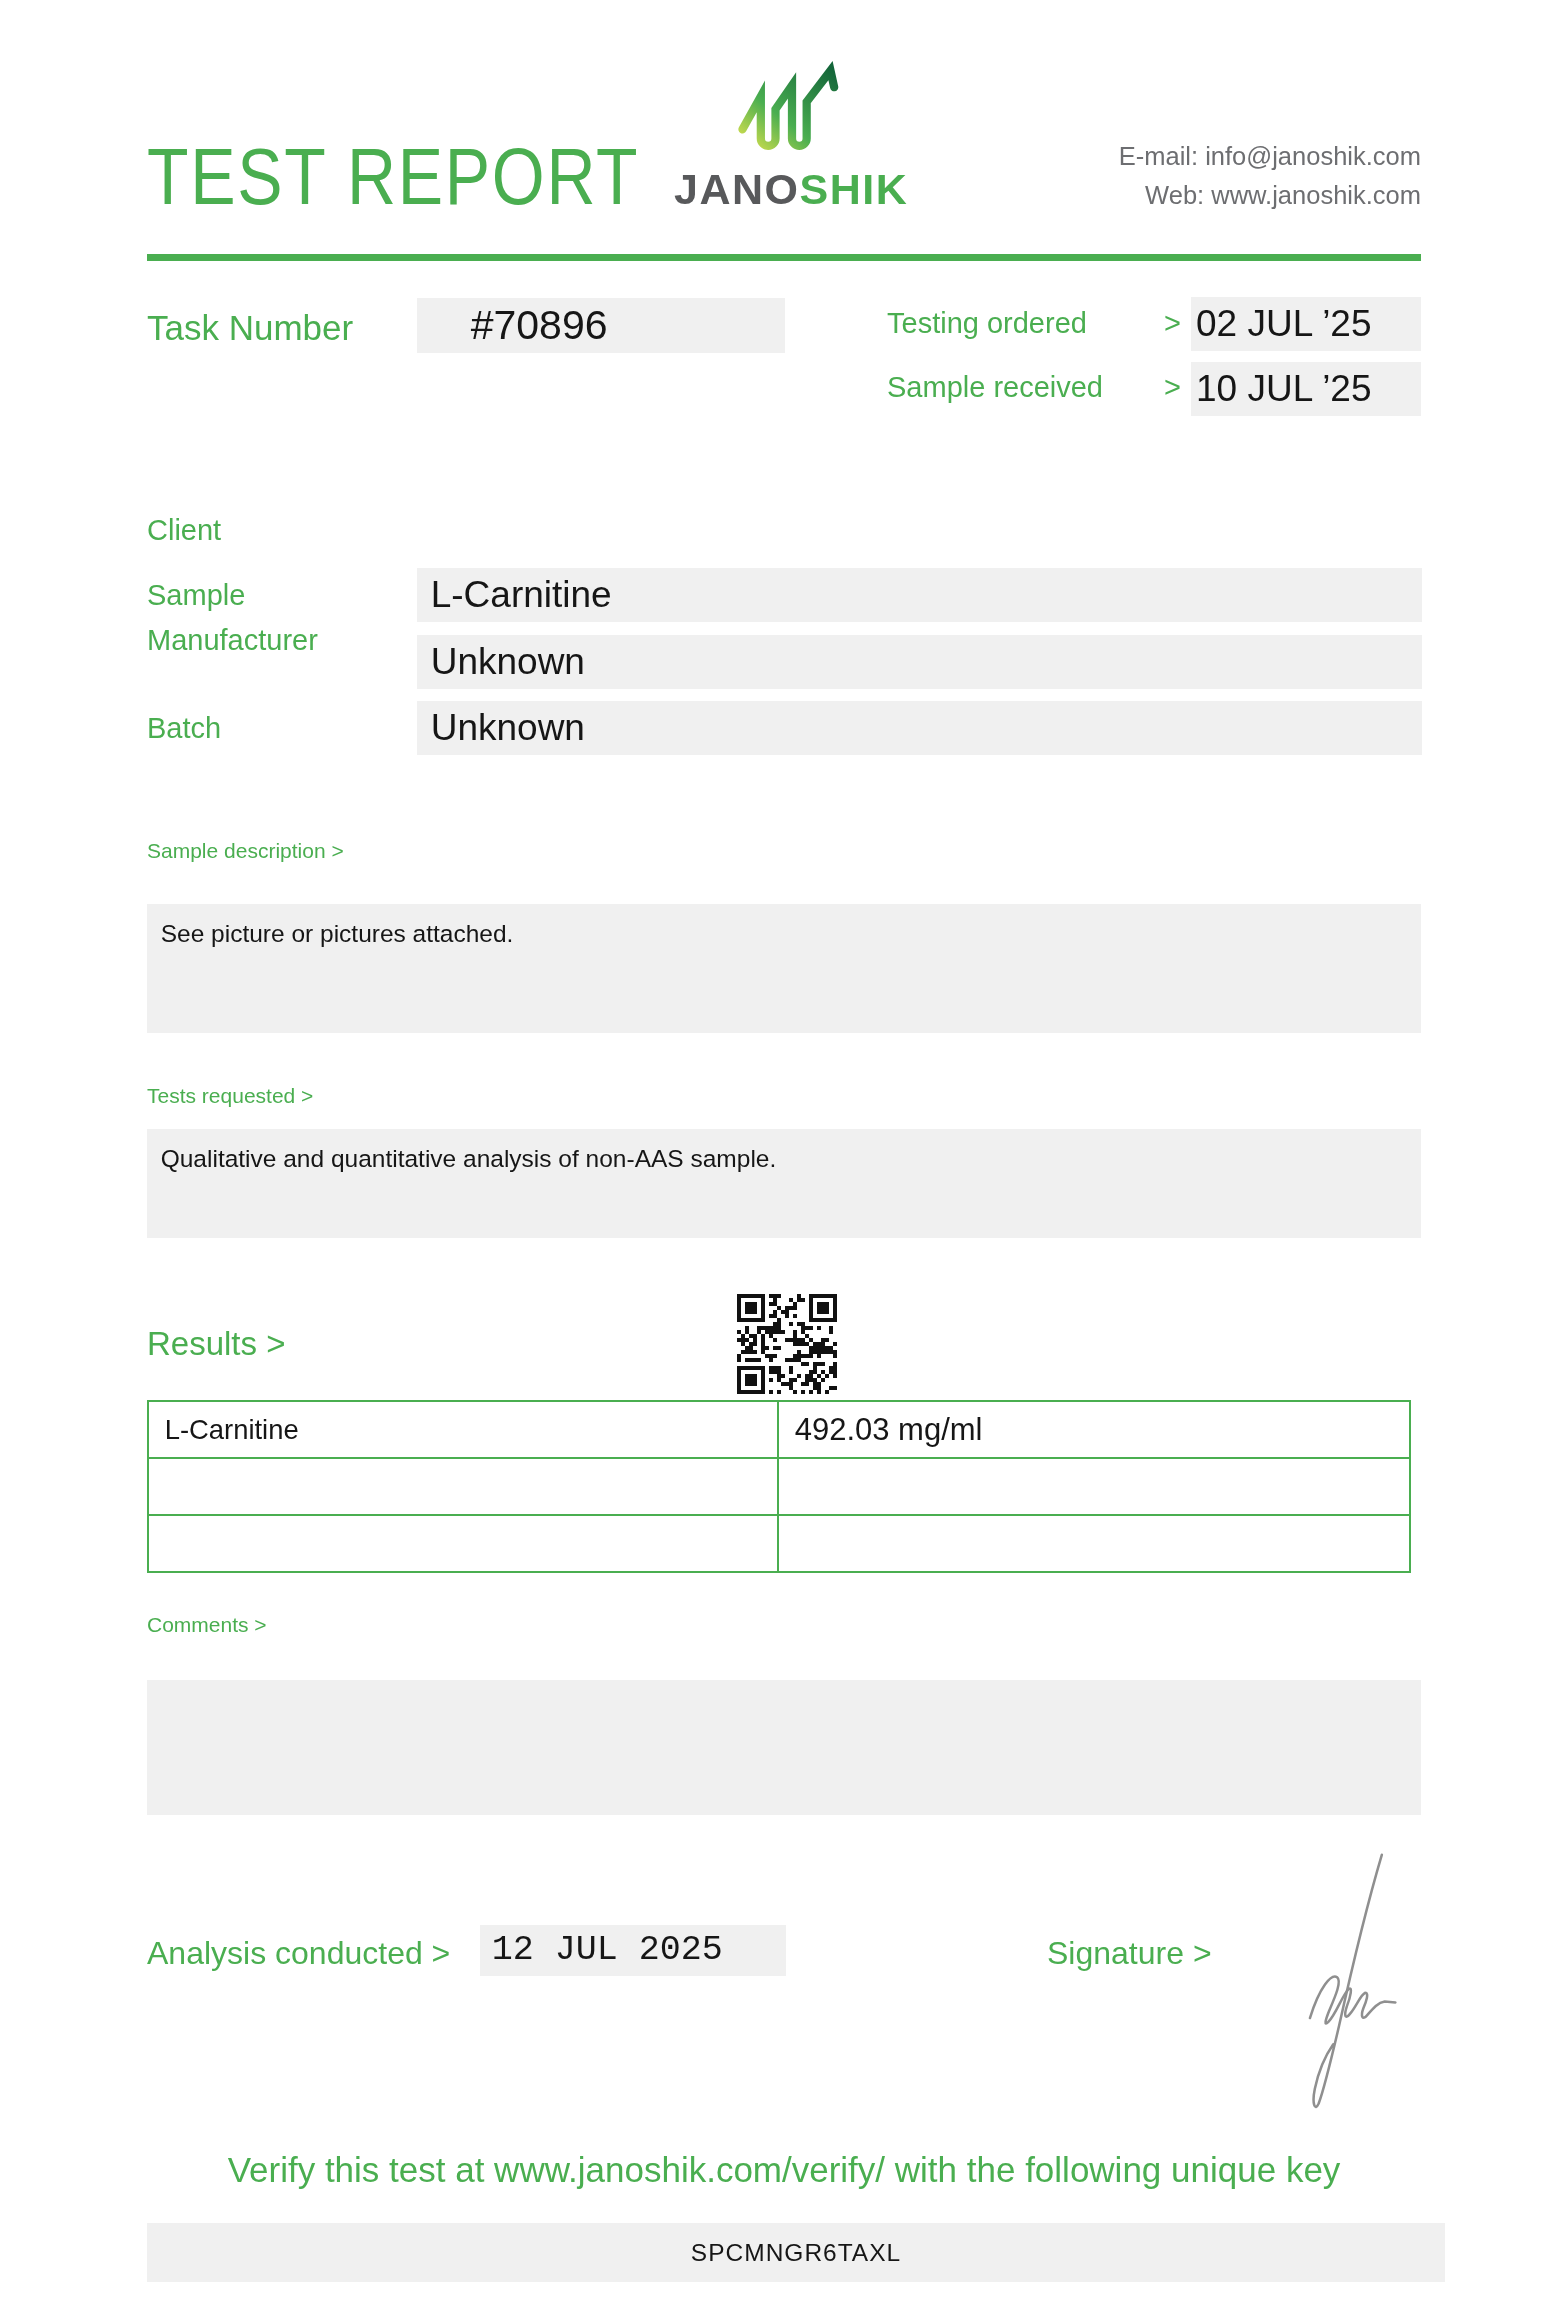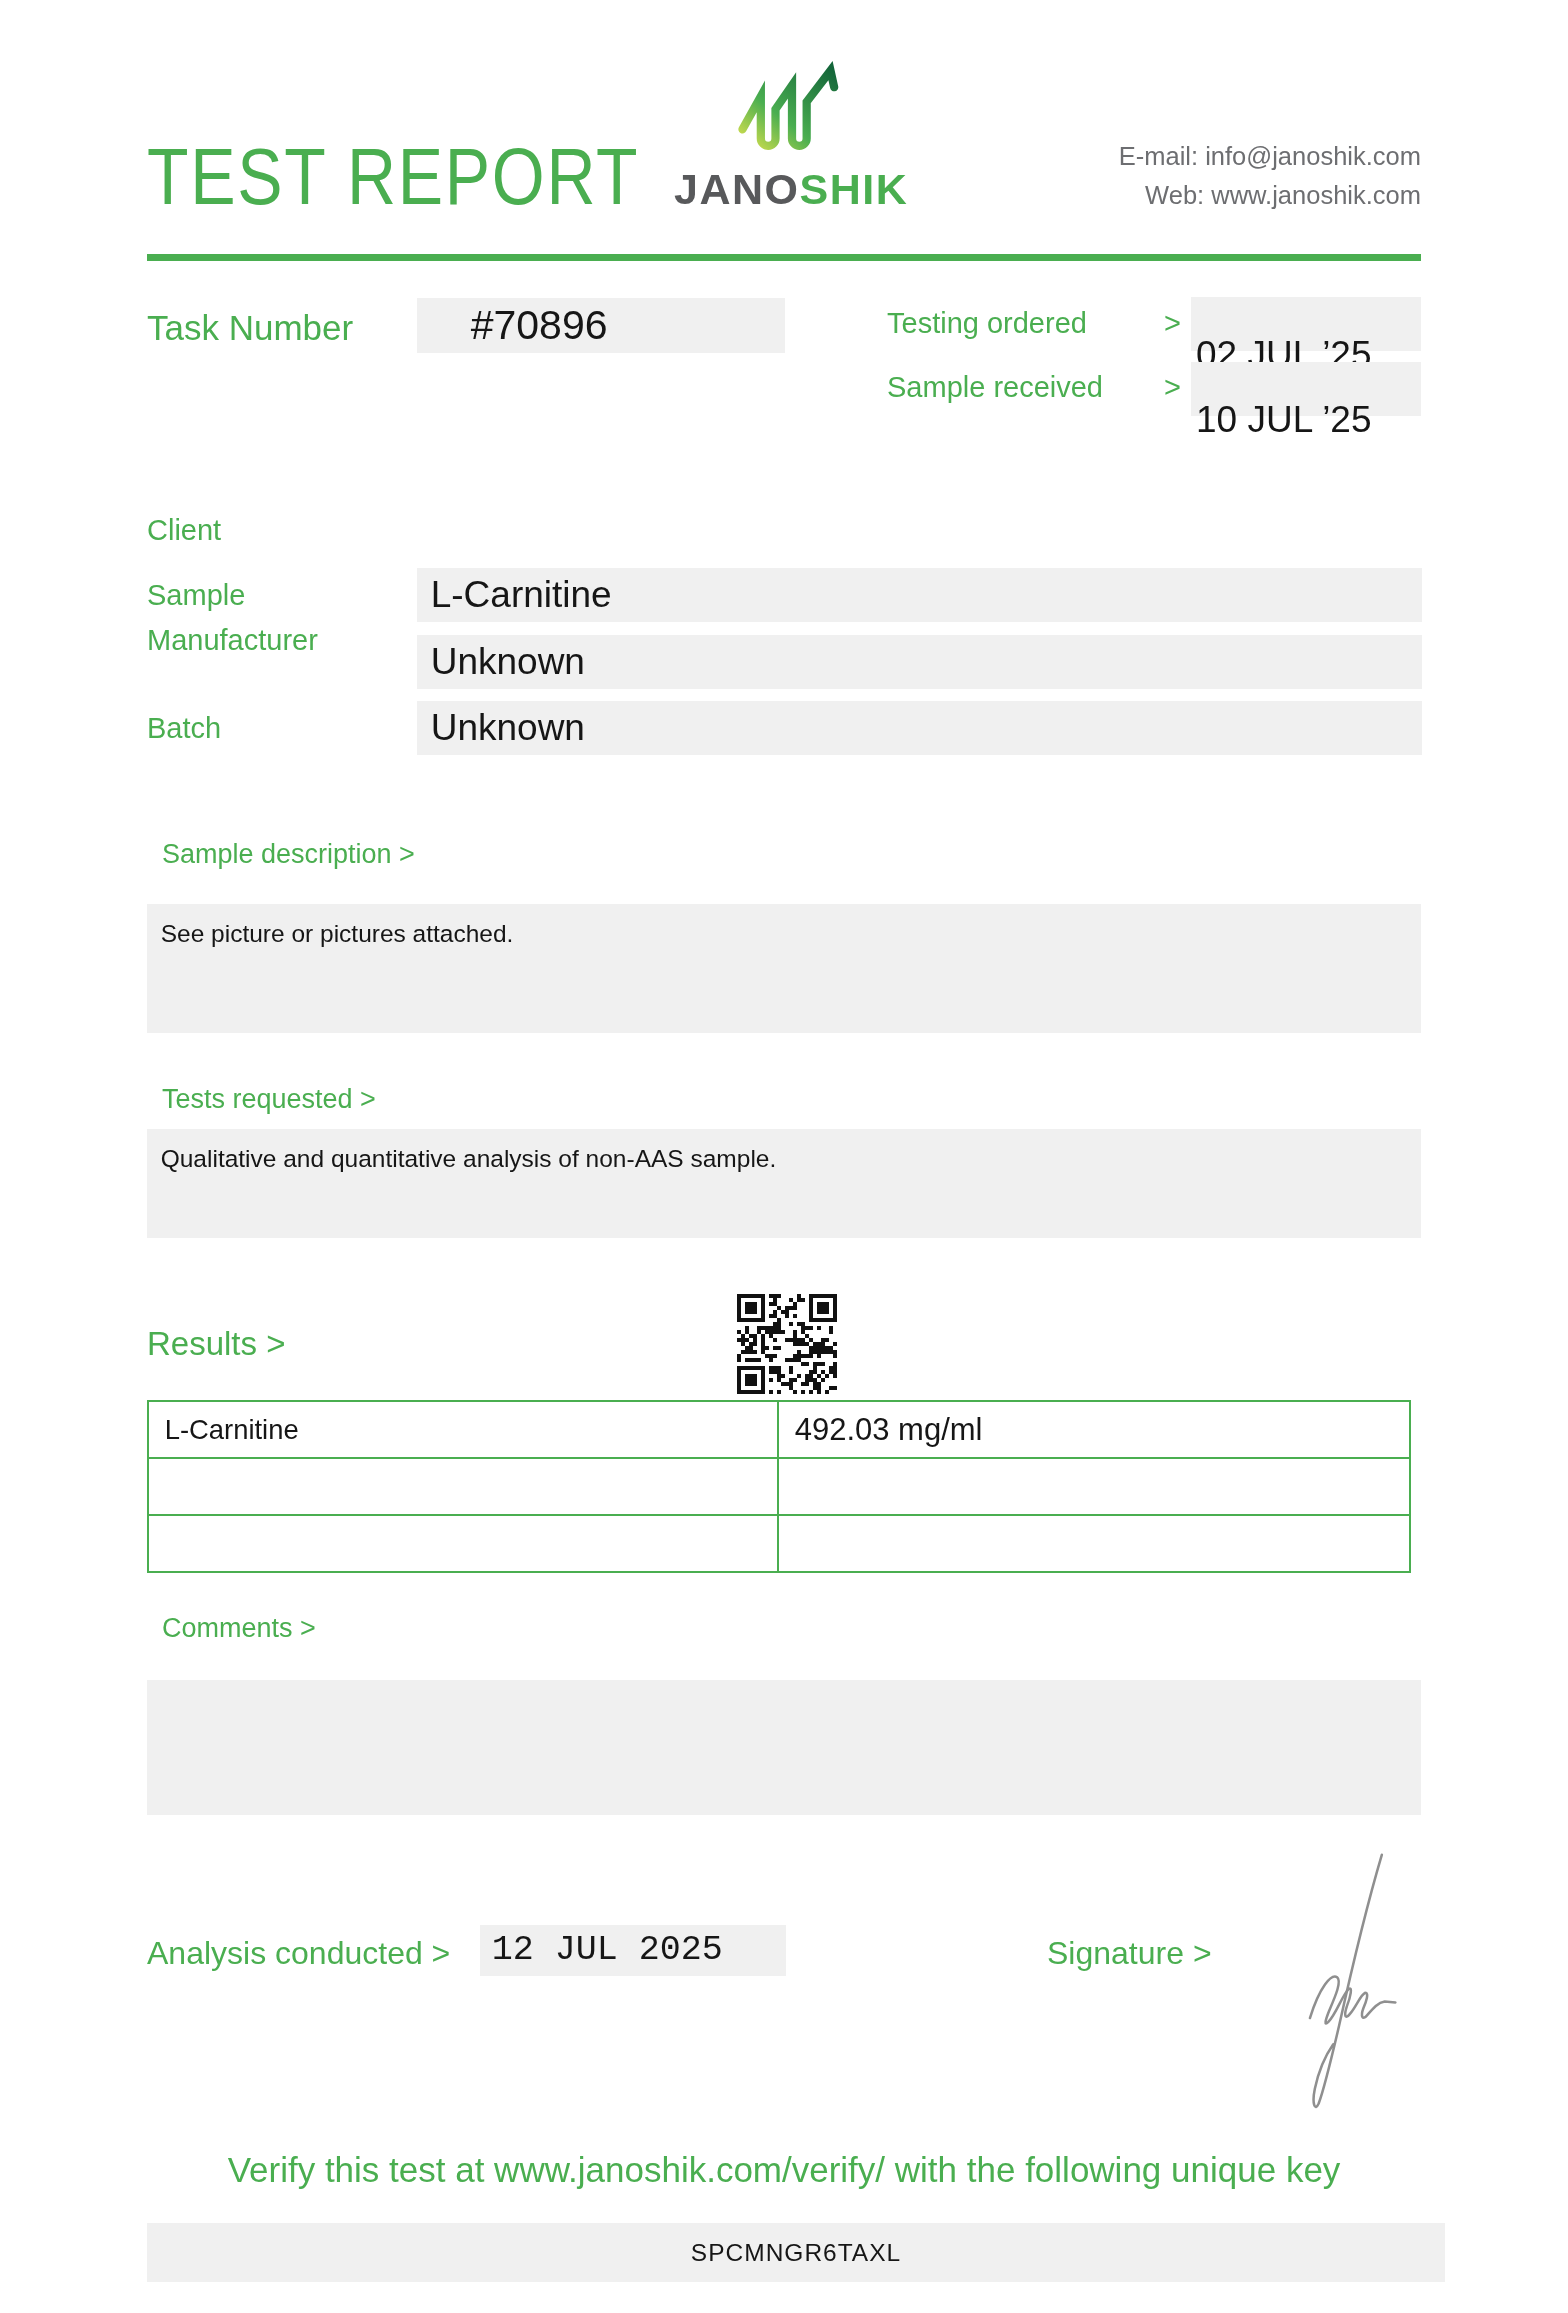--- a/index.html
+++ b/index.html
@@ -32,27 +32,27 @@
   .graybox{background:var(--box-gray);}
 
   .task-label{left:147px;top:308px;font-size:35px;}
   .task-box{left:417px;top:298px;width:368px;height:55px;padding-left:40px;}
   .task-box .val{font-size:41px;line-height:55px;padding-left:13.7px;color:var(--ink);}
 
   .date-label-1{left:887px;top:307px;width:294px;font-size:29px;display:flex;justify-content:space-between;}
   .date-box-1{left:1191px;top:297px;width:230px;height:54px;}
   .date-label-2{left:887px;top:371px;width:294px;font-size:29px;display:flex;justify-content:space-between;}
   .date-box-2{left:1191px;top:362px;width:230px;height:54px;}
-  .date-val{font-size:37px;line-height:54px;padding-left:5px;color:var(--ink);white-space:nowrap;margin-top:31px;}
+  .date-val{font-size:37px;line-height:54px;padding-left:5px;color:var(--ink);white-space:nowrap;}
 
   .detail-label{left:147px;font-size:29px;}
   .detail-box{left:417px;width:1005px;height:54px;}
   .detail-val{font-size:37px;line-height:54px;padding-left:13.7px;color:var(--ink);}
 
-  .section-heading{left:147px;font-size:27px;color:var(--green);margin-left:15px;}
+  .section-heading{left:147px;font-size:21px;color:var(--green);}
   .section-box{left:147px;width:1274px;background:var(--box-gray);
                padding:15.7px 13.7px;font-size:24.5px;color:var(--ink);}
 
   .res-heading{left:147px;top:1325px;font-size:33px;color:var(--green);}
   .qr{left:737px;top:1294px;width:100px;height:100px;}
 
   .res-table{left:147px;top:1400px;width:1264px;border-collapse:collapse;table-layout:fixed;}
   .res-table td{border:2.9px solid var(--green);height:57px;padding-left:15.7px;color:var(--ink);
                 vertical-align:middle;background:#fff;}
   .res-table td.name{width:630px;font-size:27.4px;}

